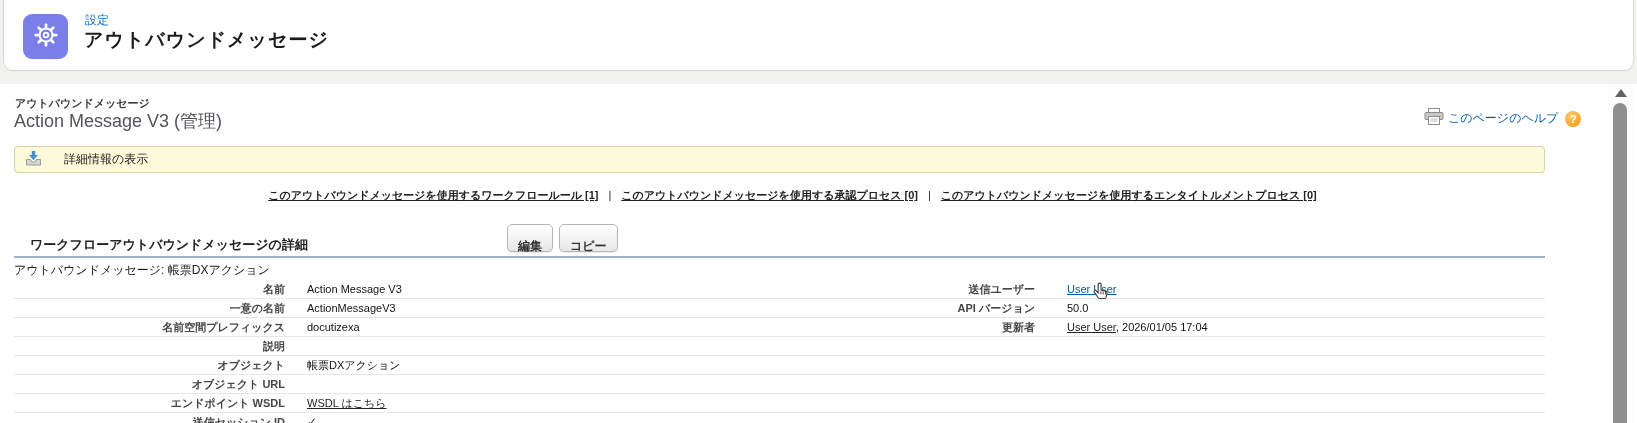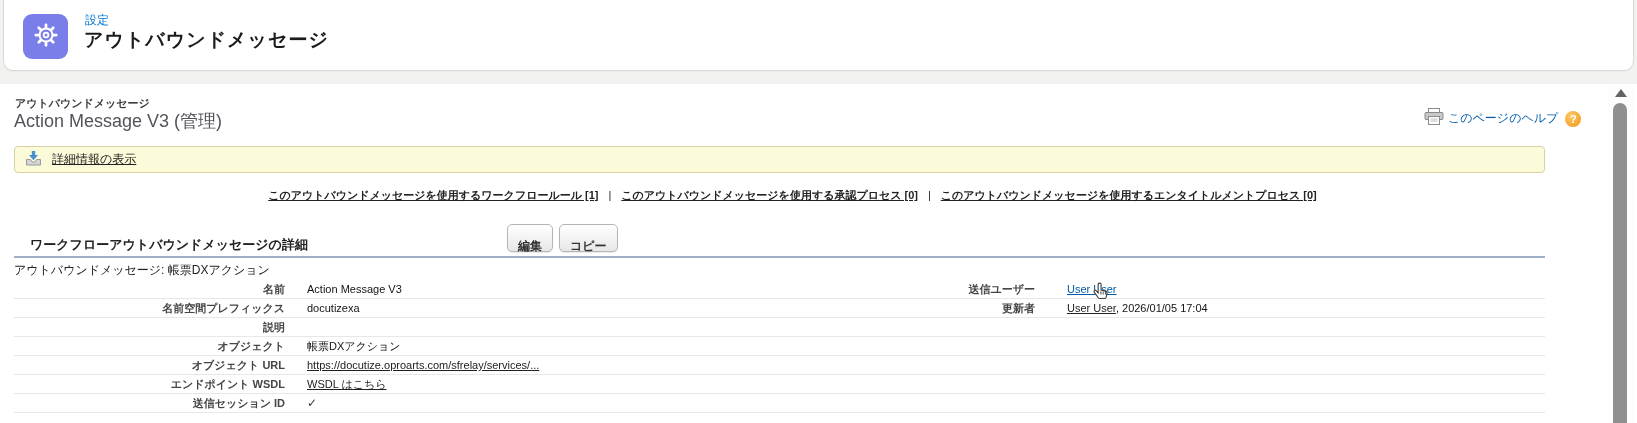--- a/index.html
+++ b/index.html
@@ -25,21 +25,21 @@
   .help-area { position:absolute; left:1424px; top:24px; display:flex; align-items:center; gap:4px; }
   .help-link { font-size:12px; color:#015ba7; cursor:pointer; }
   .help-q { width:16px; height:16px; border-radius:50%; margin-left:3px;
     background:radial-gradient(circle at 35% 30%, #fdc86a, #f29611);
     color:#fff; font-size:11px; font-weight:bold; text-align:center; line-height:16px; cursor:pointer; }
 
   .notice { position:absolute; left:14px; top:62px; width:1531px; height:27px;
     background:#fbfad9; border:1px solid #d6d3a0; border-radius:4px;
     display:flex; align-items:center; padding-left:10px; font-size:12px; color:#222; }
   .notice-text { margin-left:9px; }
-  .notice-link { margin-left:10px; text-decoration:underline; color:#222; cursor:pointer; }
+  .notice-link { margin-left:22px; color:#222; cursor:pointer; }
 
   .links-row { position:absolute; left:0; width:1585px; top:104px; text-align:center;
     font-size:11px; color:#222; }
   .rel-link { font-weight:bold; text-decoration:underline; cursor:pointer; }
   .sep { margin:0 10px; font-weight:normal; }
 
   .section-title { position:absolute; left:30px; top:152px; font-size:13px; font-weight:bold; color:#222; }
   .btn-group { position:absolute; left:507px; top:140px; display:flex; gap:6px; }
   .btn { height:22px; padding:13px 10px; font-size:12px; font-weight:bold; color:#333;
     background:linear-gradient(#ffffff,#e7e7e8); border:1px solid #b5b5b5; border-radius:5px;
@@ -137,40 +137,45 @@
   <div class="subsection-title">アウトバウンドメッセージ: 帳票DXアクション</div>
 
   <div class="rows">
       <div class="row">
         <div class="lbl">名前</div>
         <div class="val">Action Message V3</div>
         <div class="lbl">送信ユーザー</div>
         <div class="val rval"><span class="lnk-blue">User User</span></div>
       </div>
       <div class="row">
+        <div class="lbl">一意の名前</div>
+        <div class="val">ActionMessageV3</div>
+        <div class="lbl">API バージョン</div>
+        <div class="val rval">50.0</div>
+      </div>
+      <div class="row">
         <div class="lbl">名前空間プレフィックス</div>
         <div class="val">docutizexa</div>
         <div class="lbl">更新者</div>
         <div class="val rval"><span class="lnk-dark">User User</span><span>, 2026/01/05 17:04</span></div>
       </div>
       <div class="row">
         <div class="lbl">説明</div>
         <div class="val"></div>
         <div class="lbl"></div>
         <div class="val rval"></div>
       </div>
       <div class="row">
         <div class="lbl">オブジェクト</div>
         <div class="val">帳票DXアクション</div>
         <div class="lbl"></div>
         <div class="val rval"></div>
       </div>
       <div class="row">
         <div class="lbl">オブジェクト URL</div>
-        <div class="val"><span class="lnk-dark">https://docutize.oproarts.com/sfrelay/services/...</span></div>
         <div class="lbl"></div>
         <div class="val rval"></div>
       </div>
       <div class="row">
         <div class="lbl">エンドポイント WSDL</div>
         <div class="val"><span class="lnk-dark">WSDL はこちら</span></div>
         <div class="lbl"></div>
         <div class="val rval"></div>
       </div>
       <div class="row">

